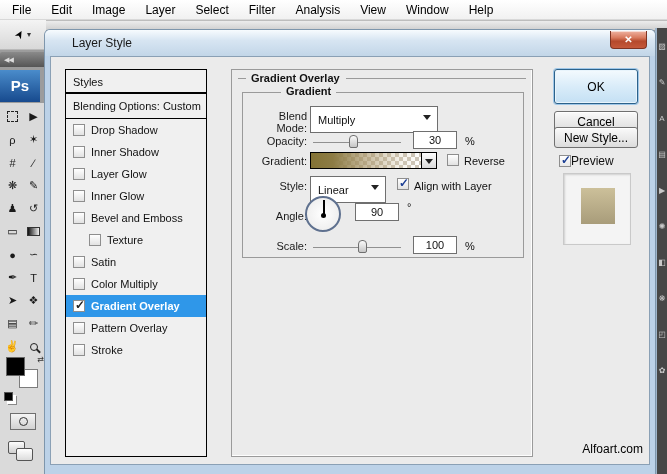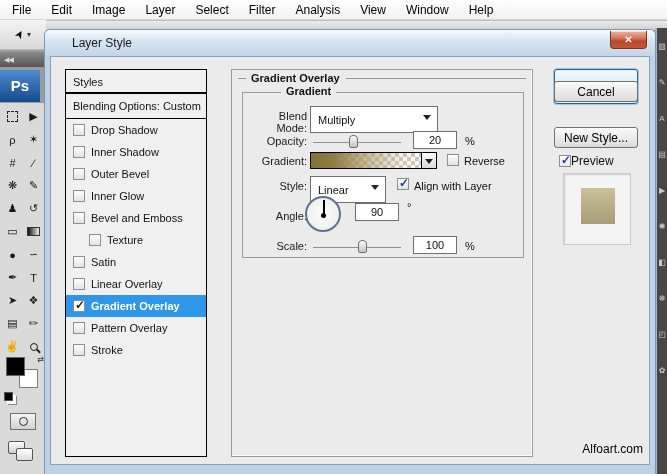--- a/index.html
+++ b/index.html
@@ -133,21 +133,21 @@
     border-radius:50%; }
 
   
   .btn { position:absolute; left:503px; width:84px; border-radius:3px; display:flex;
     align-items:center; justify-content:center; font-size:12px; color:#000; }
   .btn-ok { top:12px; height:35px; border:1px solid #2c628b;
     background:linear-gradient(#f4fafe,#d9ecf9 50%,#c4e0f4);
     box-shadow:0 0 0 1px #9fc7e8, inset 0 0 0 1px #e8f4fc; }
   .btn-plain { height:21px; border:1px solid #707070;
     background:linear-gradient(#fafafa,#dcdcdc); box-shadow:inset 0 1px 0 #fff; }
-  .btn-cancel { top:24px; }
+  .btn-cancel { top:54px; }
   .btn-new { top:70px; }
   .previewrow { position:absolute; left:508px; top:97px; display:flex; align-items:center; 
     font-size:12px; }
   .previewrow .cb { background:linear-gradient(#fff,#e8e8e8); }
   .previewrow .cb.checked::after { color:#1c3f94; }
   .thumbbox { position:absolute; left:512px; top:116px; width:68px; height:72px; background:#f4f4f4;
     border:1px solid #c9c9c9; box-shadow:inset 1px 1px 2px rgba(0,0,0,.15); }
   .thumbswatch { position:absolute; left:17px; top:14px; width:34px; height:36px;
     background:linear-gradient(#ccc09a,#a89c7a); }
   .watermark { position:absolute; right:6px; top:385px; font-size:12px; color:#000; }
@@ -291,41 +291,41 @@
       <div class="srow">
         <span class="cb"></span>
         <span>Drop Shadow</span>
       </div>
       <div class="srow">
         <span class="cb"></span>
         <span>Inner Shadow</span>
       </div>
       <div class="srow">
         <span class="cb"></span>
-        <span>Outer Bevel</span>
+        <span>Layer Glow</span>
       </div>
       <div class="srow">
         <span class="cb"></span>
         <span>Inner Glow</span>
       </div>
       <div class="srow">
         <span class="cb"></span>
         <span>Bevel and Emboss</span>
       </div>
       <div class="srow indent">
         <span class="cb"></span>
         <span>Texture</span>
       </div>
       <div class="srow">
         <span class="cb"></span>
         <span>Satin</span>
       </div>
       <div class="srow">
         <span class="cb"></span>
-        <span>Linear Overlay</span>
+        <span>Color Multiply</span>
       </div>
       <div class="srow selected">
         <span class="cb checked"></span>
         <span>Gradient Overlay</span>
       </div>
       <div class="srow">
         <span class="cb"></span>
         <span>Pattern Overlay</span>
       </div>
       <div class="srow">
@@ -343,21 +343,21 @@
 
         <span class="flabel" style="top:17px;">Blend Mode:</span>
         <div class="dropdown" style="left:67px; top:13px; width:128px;">
           <span>Multiply</span>
         </div>
 
         <span class="flabel" style="top:42px;">Opacity:</span>
         <span class="track" style="left:70px; top:49px;"></span>
         <span class="thumb" style="left:106px; top:42px;"></span>
         <div class="numfield" style="left:170px; top:38px;">
-          <span>20</span>
+          <span>30</span>
         </div>
         <span class="unit" style="left:222px; top:42px;">%</span>
 
         <span class="flabel" style="top:62px;">Gradient:</span>
         <div class="gradpreview"></div>
         <div class="gradarrow"></div>
         <span class="cb" style="position:absolute; left:204px; top:61px;"></span>
         <span style="position:absolute; left:221px; top:62px;">Reverse</span>
 
         <span class="flabel" style="top:87px;">Style:</span>

